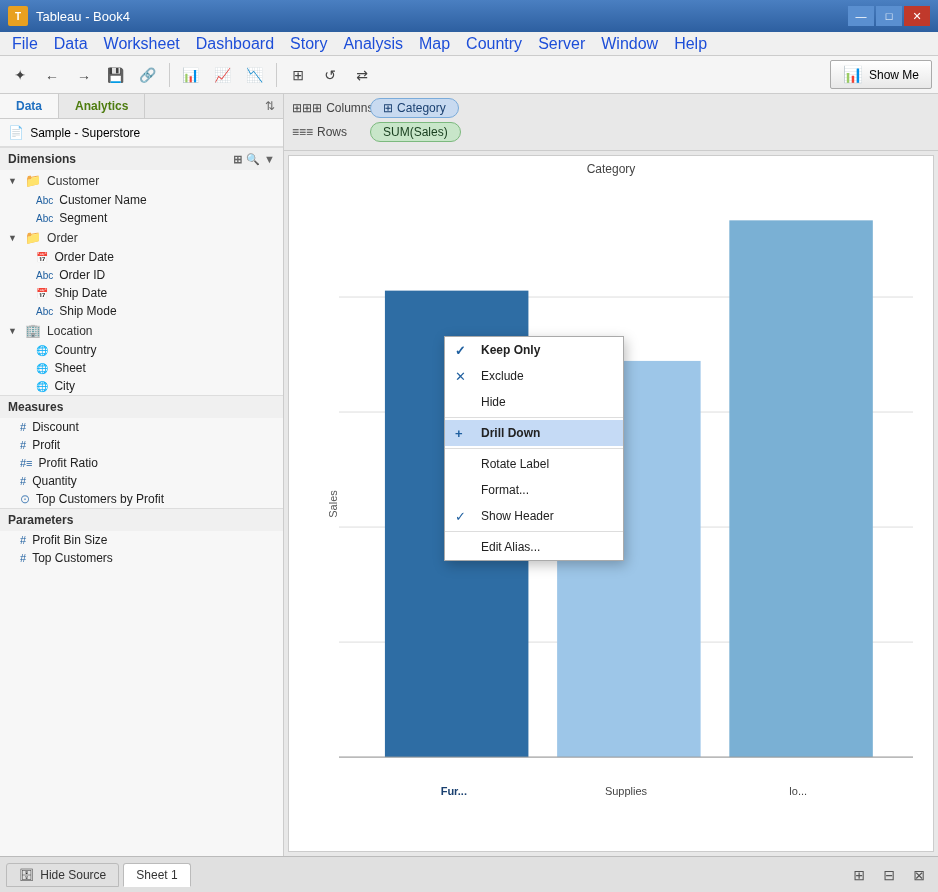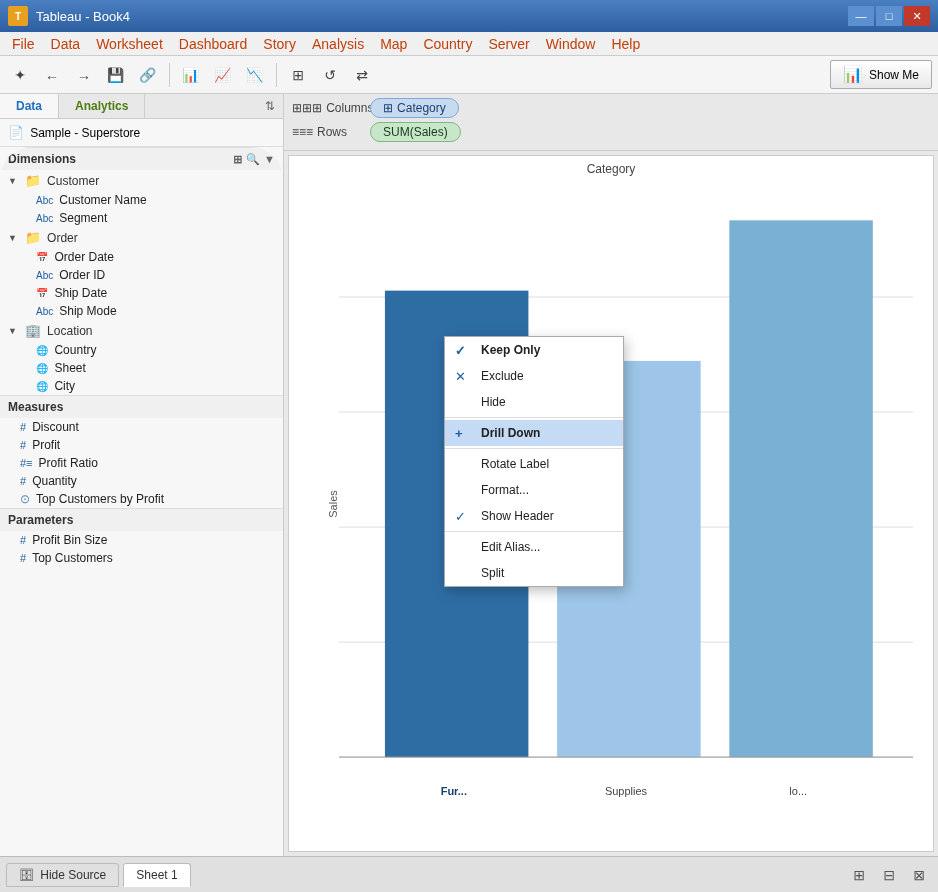--- a/index.html
+++ b/index.html
@@ -49,22 +49,22 @@
       background: #f0f0f0;
       height: 24px;
       display: flex;
       align-items: center;
       padding: 0 4px;
       border-bottom: 1px solid #ccc;
     }
     #menu-bar .menu-item {
       padding: 2px 8px;
       cursor: pointer;
-      font-size: 14px;
-      color: #c2410c;
+      font-size: 16px;
+      color: #1d4ed8;
     }
 
     
     #toolbar {
       background: #f5f5f5;
       height: 38px;
       display: flex;
       align-items: center;
       padding: 0 6px;
       border-bottom: 1px solid #ccc;
@@ -407,21 +407,21 @@
       <div class="data-tab">Analytics</div>
       <div class="data-tab-arrow">⇅</div>
     </div>
 
     <div id="data-source">
       <span class="source-icon">📄</span>
       <span>Sample - Superstore</span>
     </div>
 
     <div id="field-panel" style="display:flex;flex-direction:column;flex:1;overflow:hidden;">
-      <div style="flex:1;overflow-y:auto;border-radius:32px;">
+      <div style="flex:1;overflow-y:auto;">
 
         <div class="section-header">
           <span>Dimensions</span>
           <div class="section-tools">
             <span>⊞</span>
             <span>🔍</span>
             <span>▼</span>
           </div>
         </div>
 
@@ -600,23 +600,20 @@
         <div class="ctx-item">
           <span>Format...</span>
         </div>
         <div class="ctx-item">
           <span class="ctx-icon">✓</span>
           <span>Show Header</span>
         </div>
         <div class="ctx-separator"></div>
         <div class="ctx-item">
           <span>Edit Alias...</span>
-        </div>
-        <div class="ctx-item">
-          <span>Split</span>
         </div>
       </div>
 
     </div>
   </div>
 </div>
 
 <div id="bottom-bar">
   <div class="bottom-tab data-source-tab">
     <span>🗄</span>

